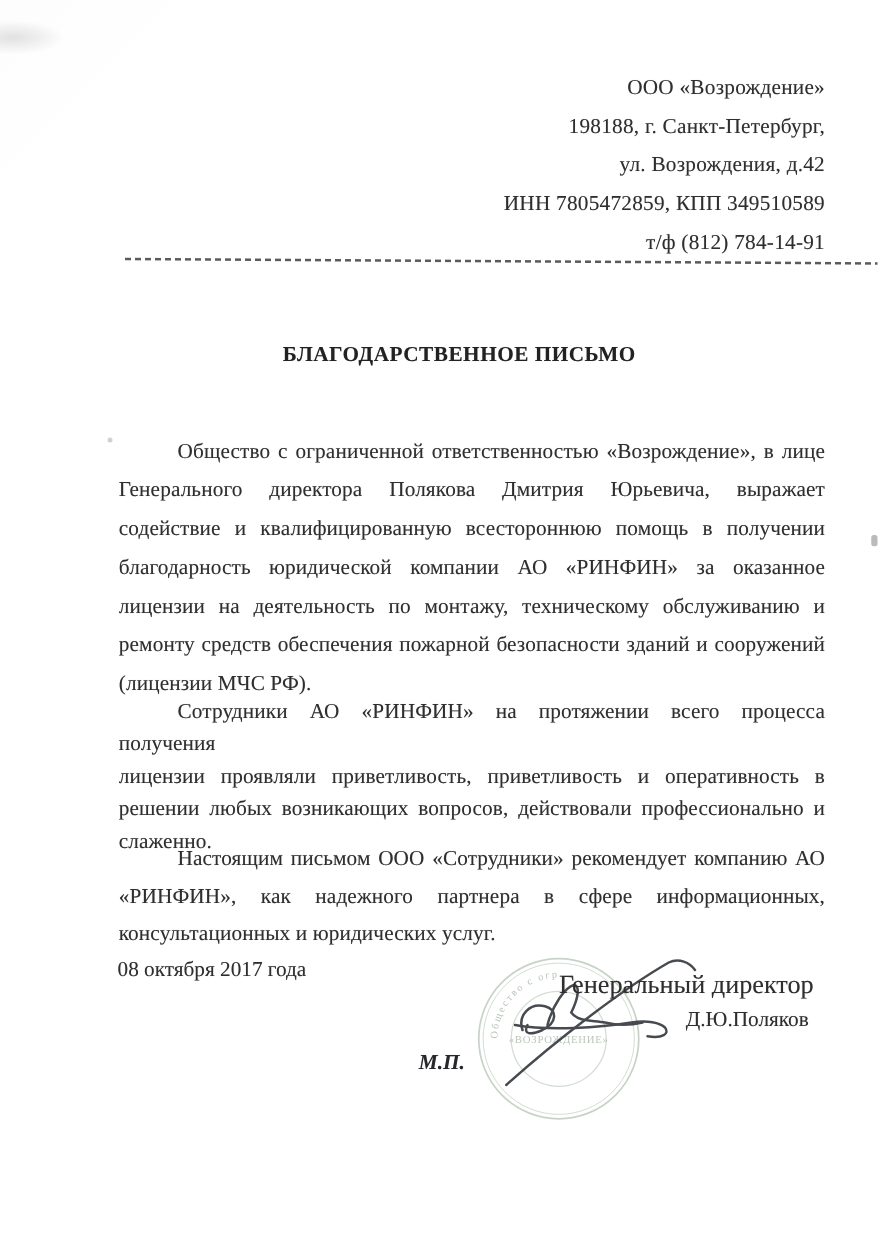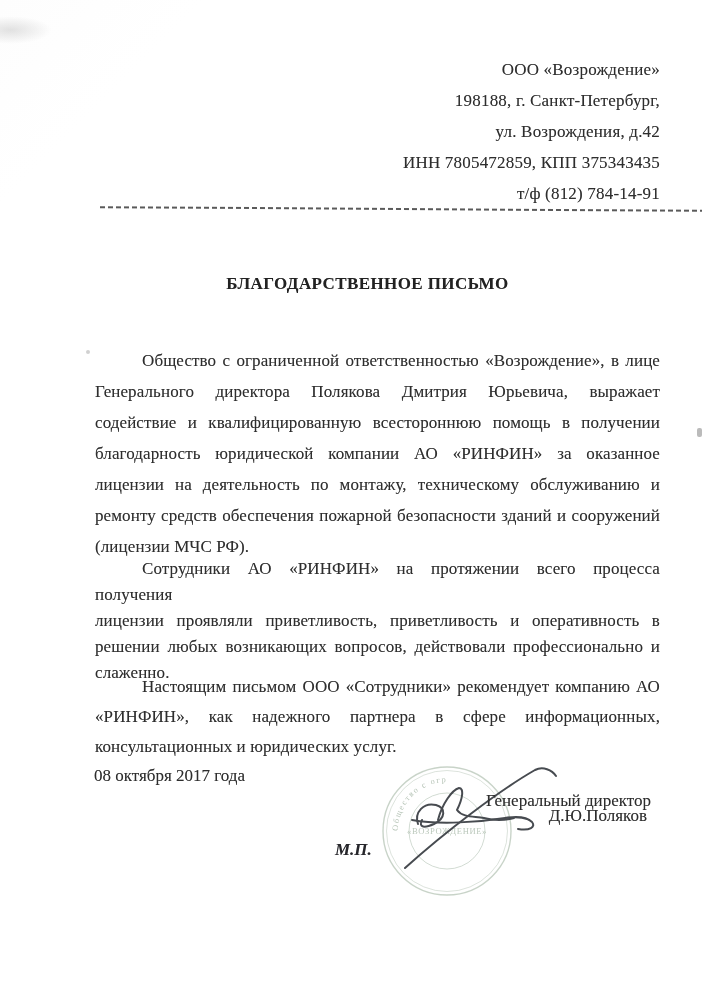--- a/index.html
+++ b/index.html
@@ -52,22 +52,22 @@
   .bline { text-align: justify; text-align-last: justify; white-space: normal; }
   .bline.last { text-align-last: left; }
   .bline.indent { text-indent: 47px; }
 
   .date-line {
     position: absolute; top: 766px; left: 94px;
     font-size: 17px;
   }
 
   .sig-title {
-    position: absolute; top: 791px; right: 56px;
-    font-size: 17px;
+    position: absolute; top: 775px; right: 56px;
+    font-size: 21px;
   }
   .sig-name {
     position: absolute; top: 806px; right: 60px;
     font-size: 17px;
   }
   .seal-place {
     position: absolute; top: 840px; left: 335px;
     font-size: 17px; font-weight: bold; font-style: italic;
     color: #26262b;
   }
@@ -101,21 +101,21 @@
 <div class="page">
 
   <div class="smudge-tl"></div>
   <div class="speck-r"></div>
   <div class="speck-l"></div>
 
   <div class="letterhead txt">
     <div>ООО «Возрождение»</div>
     <div>198188, г. Санкт-Петербург,</div>
     <div>ул. Возрождения, д.42</div>
-    <div>ИНН 7805472859, КПП 375343435</div>
+    <div>ИНН 7805472859, КПП 349510589</div>
     <div>т/ф (812) 784-14-91</div>
   </div>
 
   <div class="divider"></div>
 
   <div class="title txt">БЛАГОДАРСТВЕННОЕ ПИСЬМО</div>
 
   <div class="para p1 txt">
     <div class="bline indent">Общество с ограниченной ответственностью «Возрождение», в лице</div>
     <div class="bline">Генерального директора Полякова Дмитрия Юрьевича, выражает</div>

